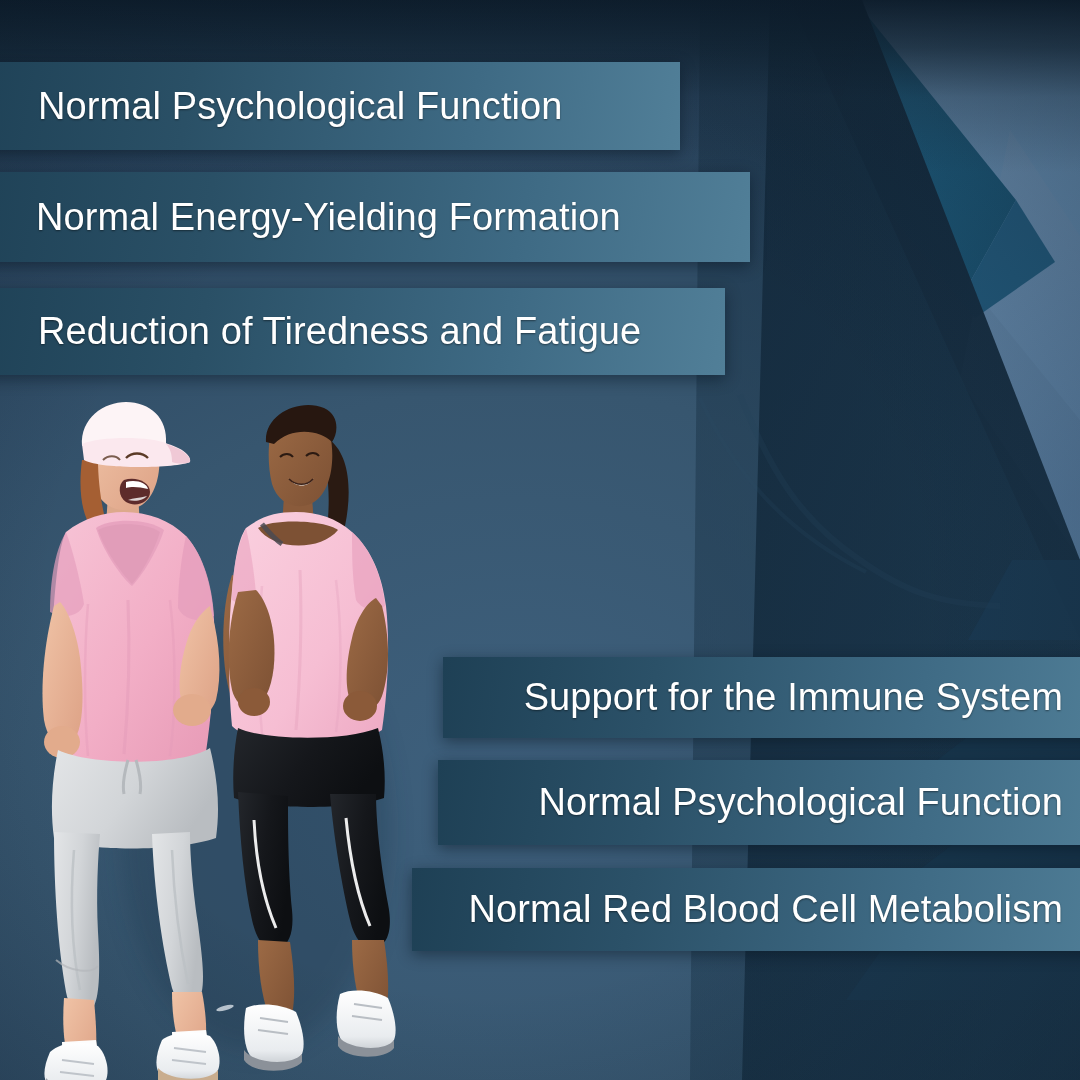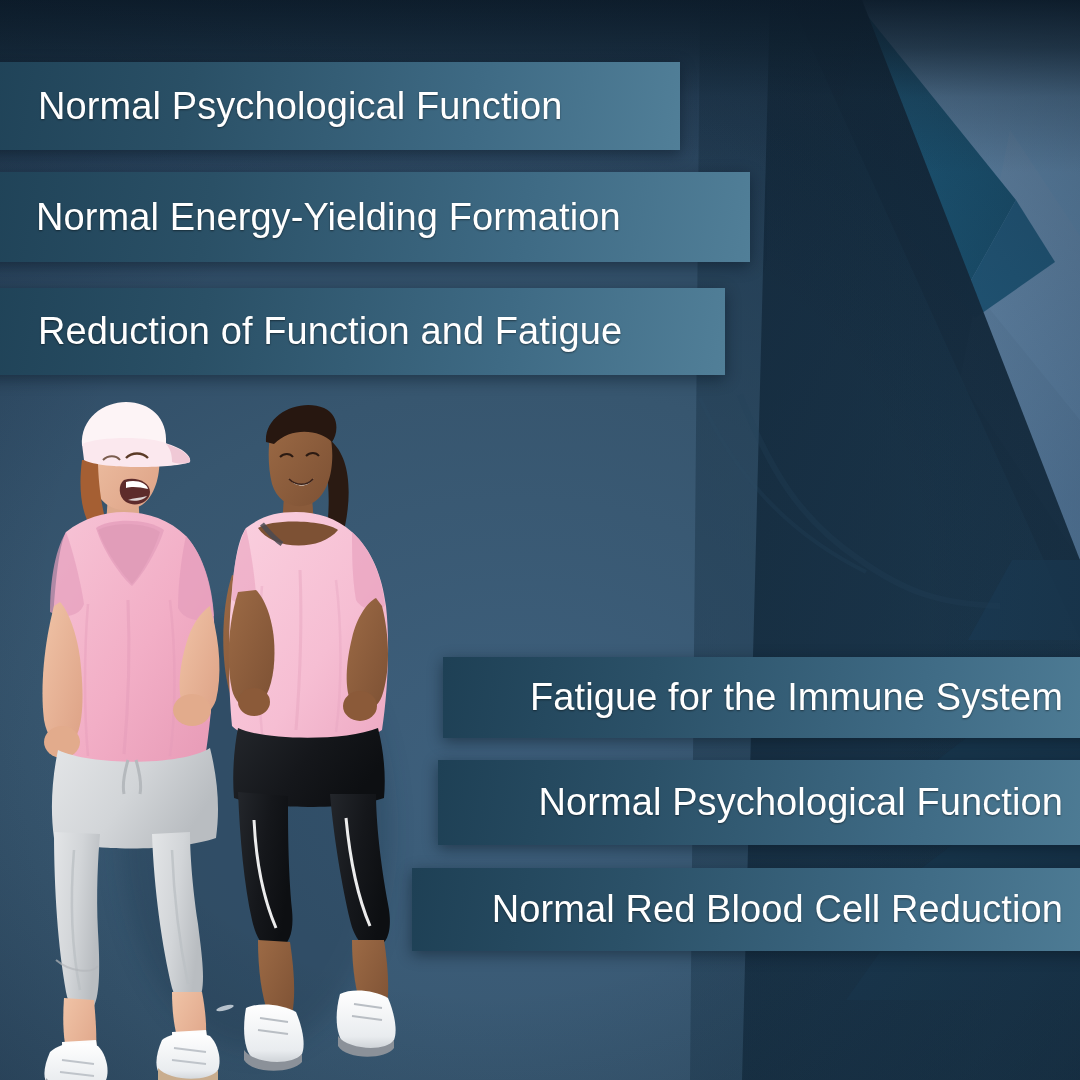--- a/index.html
+++ b/index.html
@@ -357,28 +357,28 @@
 
   <div id="bar-1" class="bar bar-left">
     <span class="bar-label">Normal Psychological Function</span>
   </div>
 
   <div id="bar-2" class="bar bar-left">
     <span class="bar-label">Normal Energy-Yielding Formation</span>
   </div>
 
   <div id="bar-3" class="bar bar-left">
-    <span class="bar-label">Reduction of Function and Fatigue</span>
+    <span class="bar-label">Reduction of Tiredness and Fatigue</span>
   </div>
 
   <div id="bar-4" class="bar bar-right">
-    <span class="bar-label">Fatigue for the Immune System</span>
+    <span class="bar-label">Support for the Immune System</span>
   </div>
 
   <div id="bar-5" class="bar bar-right">
     <span class="bar-label">Normal Psychological Function</span>
   </div>
 
   <div id="bar-6" class="bar bar-right">
-    <span class="bar-label">Normal Red Blood Cell Reduction</span>
+    <span class="bar-label">Normal Red Blood Cell Metabolism</span>
   </div>
 
 </div>
 
 </body></html>

